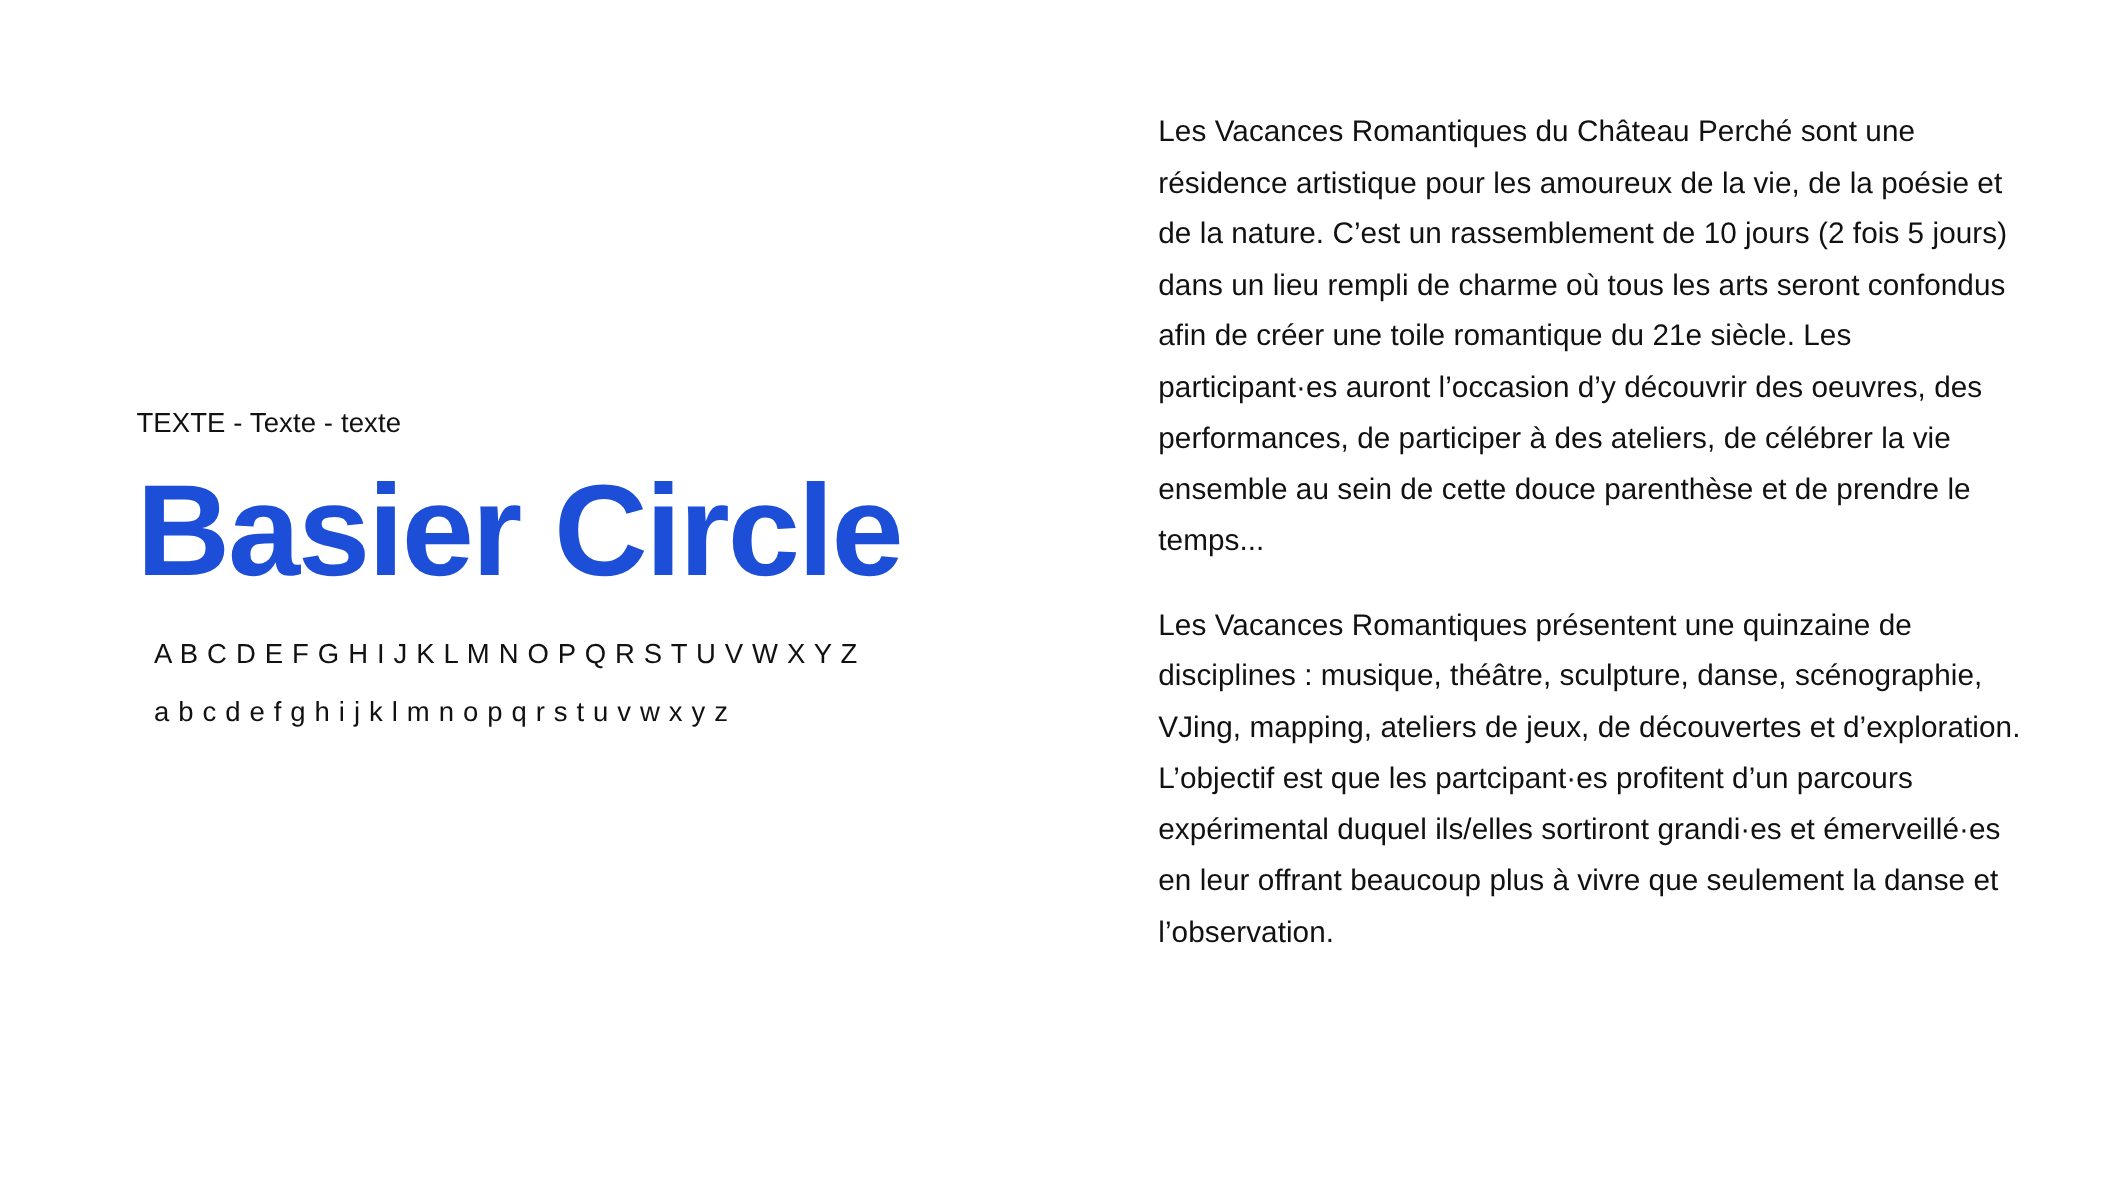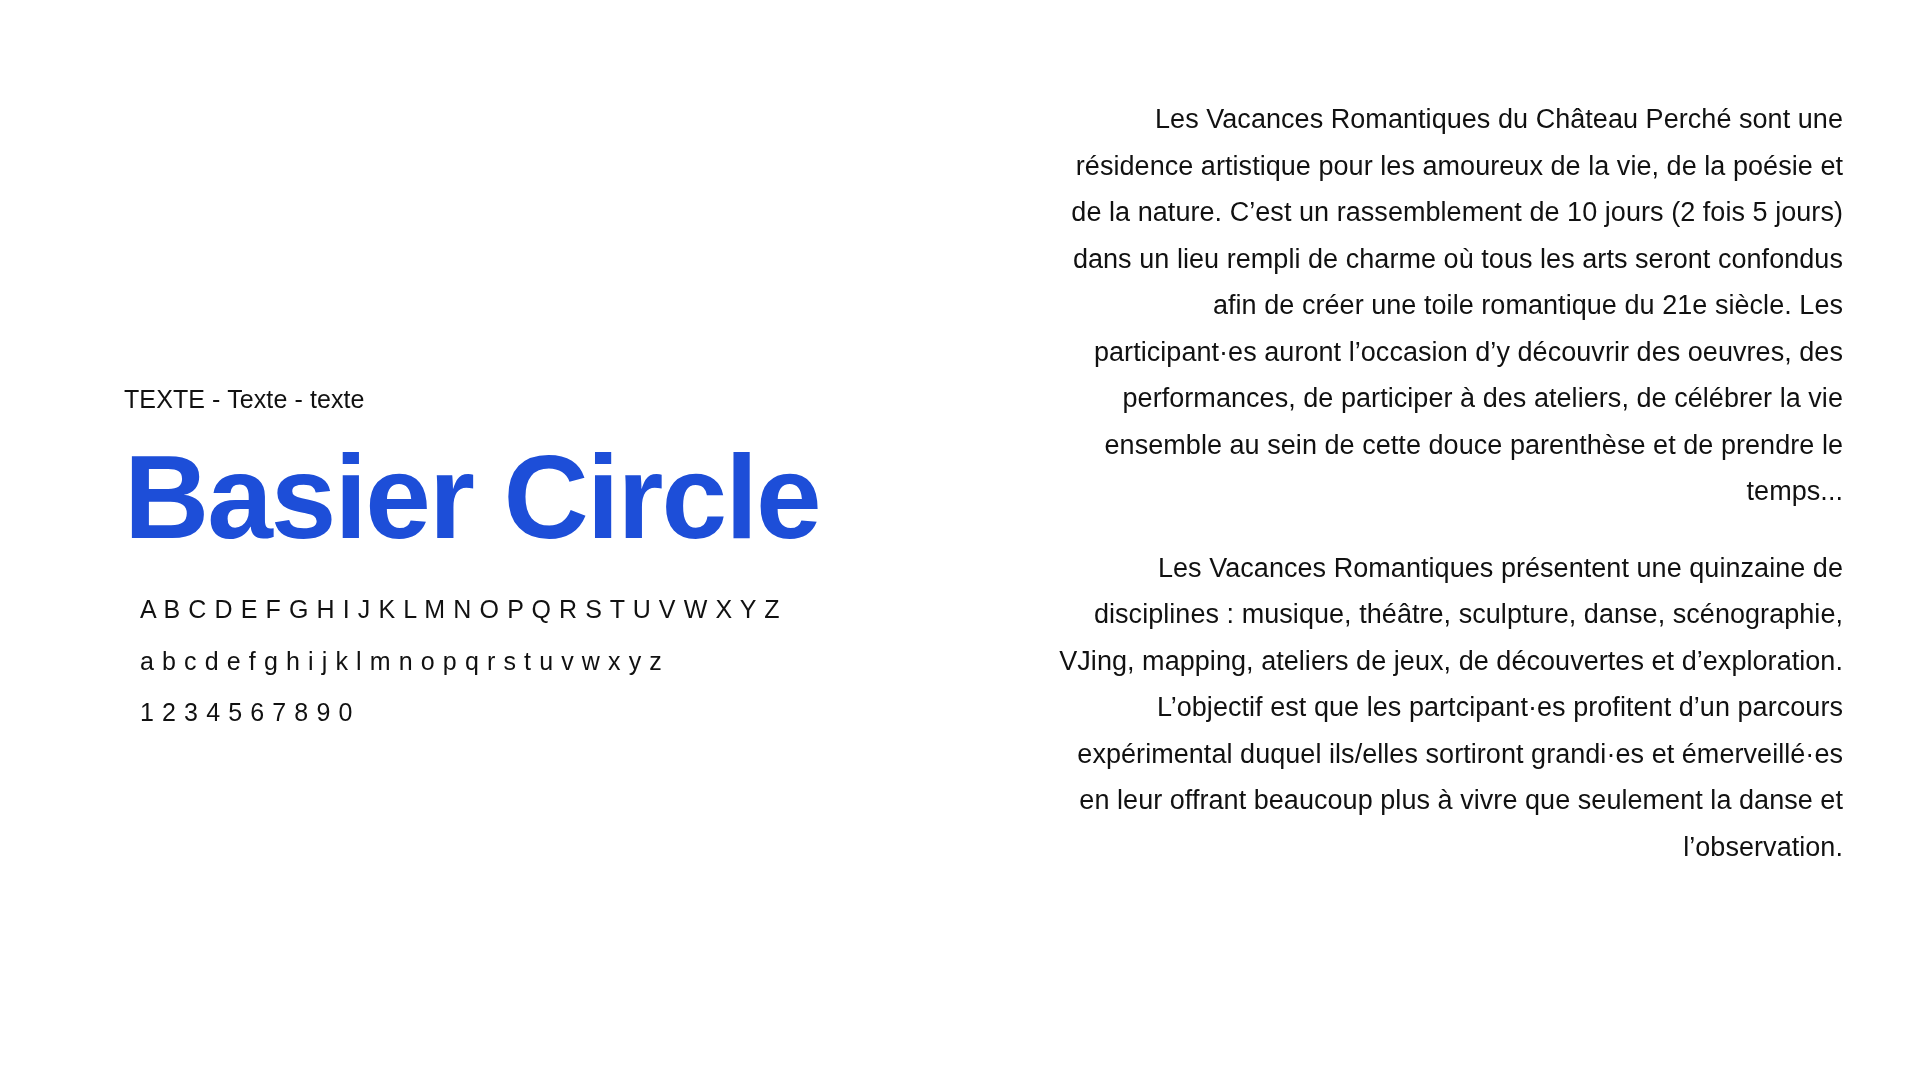--- a/index.html
+++ b/index.html
@@ -20,21 +20,21 @@
     position: relative;
     width: 1920px;
     height: 1080px;
     background: #ffffff;
   }
 
   
   .specimen {
     position: absolute;
     left: 124px;
-    top: 384px;
+    top: 370px;
     width: 820px;
   }
 
   .specimen-eyebrow {
     font-size: 25px;
     line-height: 1.2;
     letter-spacing: 0.1px;
     color: #111111;
     margin: 0 0 24px 0;
     white-space: nowrap;
@@ -60,21 +60,20 @@
     white-space: nowrap;
     margin: 16px;
   }
 
   
   .copy {
     position: absolute;
     left: 1053px;
     top: 96px;
     width: 790px;
-    text-align: right;
   }
 
   .copy p {
     font-size: 27px;
     line-height: 46.5px;
     letter-spacing: 0.05px;
     color: #111111;
     margin: 0;
   }
   .copy p + p {
@@ -87,21 +86,20 @@
 <div class="page">
 
   <section class="specimen">
     <div class="specimen-eyebrow">TEXTE - Texte - texte</div>
 
     <h1 class="specimen-name">Basier Circle</h1>
 
     <div class="glyph-block">
       <div class="glyph-row">A B C D E F G H I J K L M N O P Q R S T U V W X Y Z</div>
       <div class="glyph-row">a b c d e f g h i j k l m n o p q r s t u v w x y z</div>
-      <div class="glyph-row">1 2 3 4 5 6 7 8 9 0</div>
     </div>
   </section>
 
   <section class="copy">
     <p>Les Vacances Romantiques du Château Perché sont une résidence artistique pour les amoureux de la vie, de la poésie et de la nature. C’est un rassemblement de 10 jours (2 fois 5 jours) dans un lieu rempli de charme où tous les arts seront confondus afin de créer une toile romantique du 21e siècle. Les participant·es auront l’occasion d’y découvrir des oeuvres, des performances, de participer à des ateliers, de célébrer la vie ensemble au sein de cette douce parenthèse et de prendre le temps...</p>
     <p>Les Vacances Romantiques présentent une quinzaine de disciplines : musique, théâtre, sculpture, danse, scénographie, VJing, mapping, ateliers de jeux, de découvertes et d’exploration. L’objectif est que les partcipant·es profitent d’un parcours expérimental duquel ils/elles sortiront grandi·es et émerveillé·es en leur offrant beaucoup plus à vivre que seulement la danse et l’observation.</p>
   </section>
 
 </div>
 

